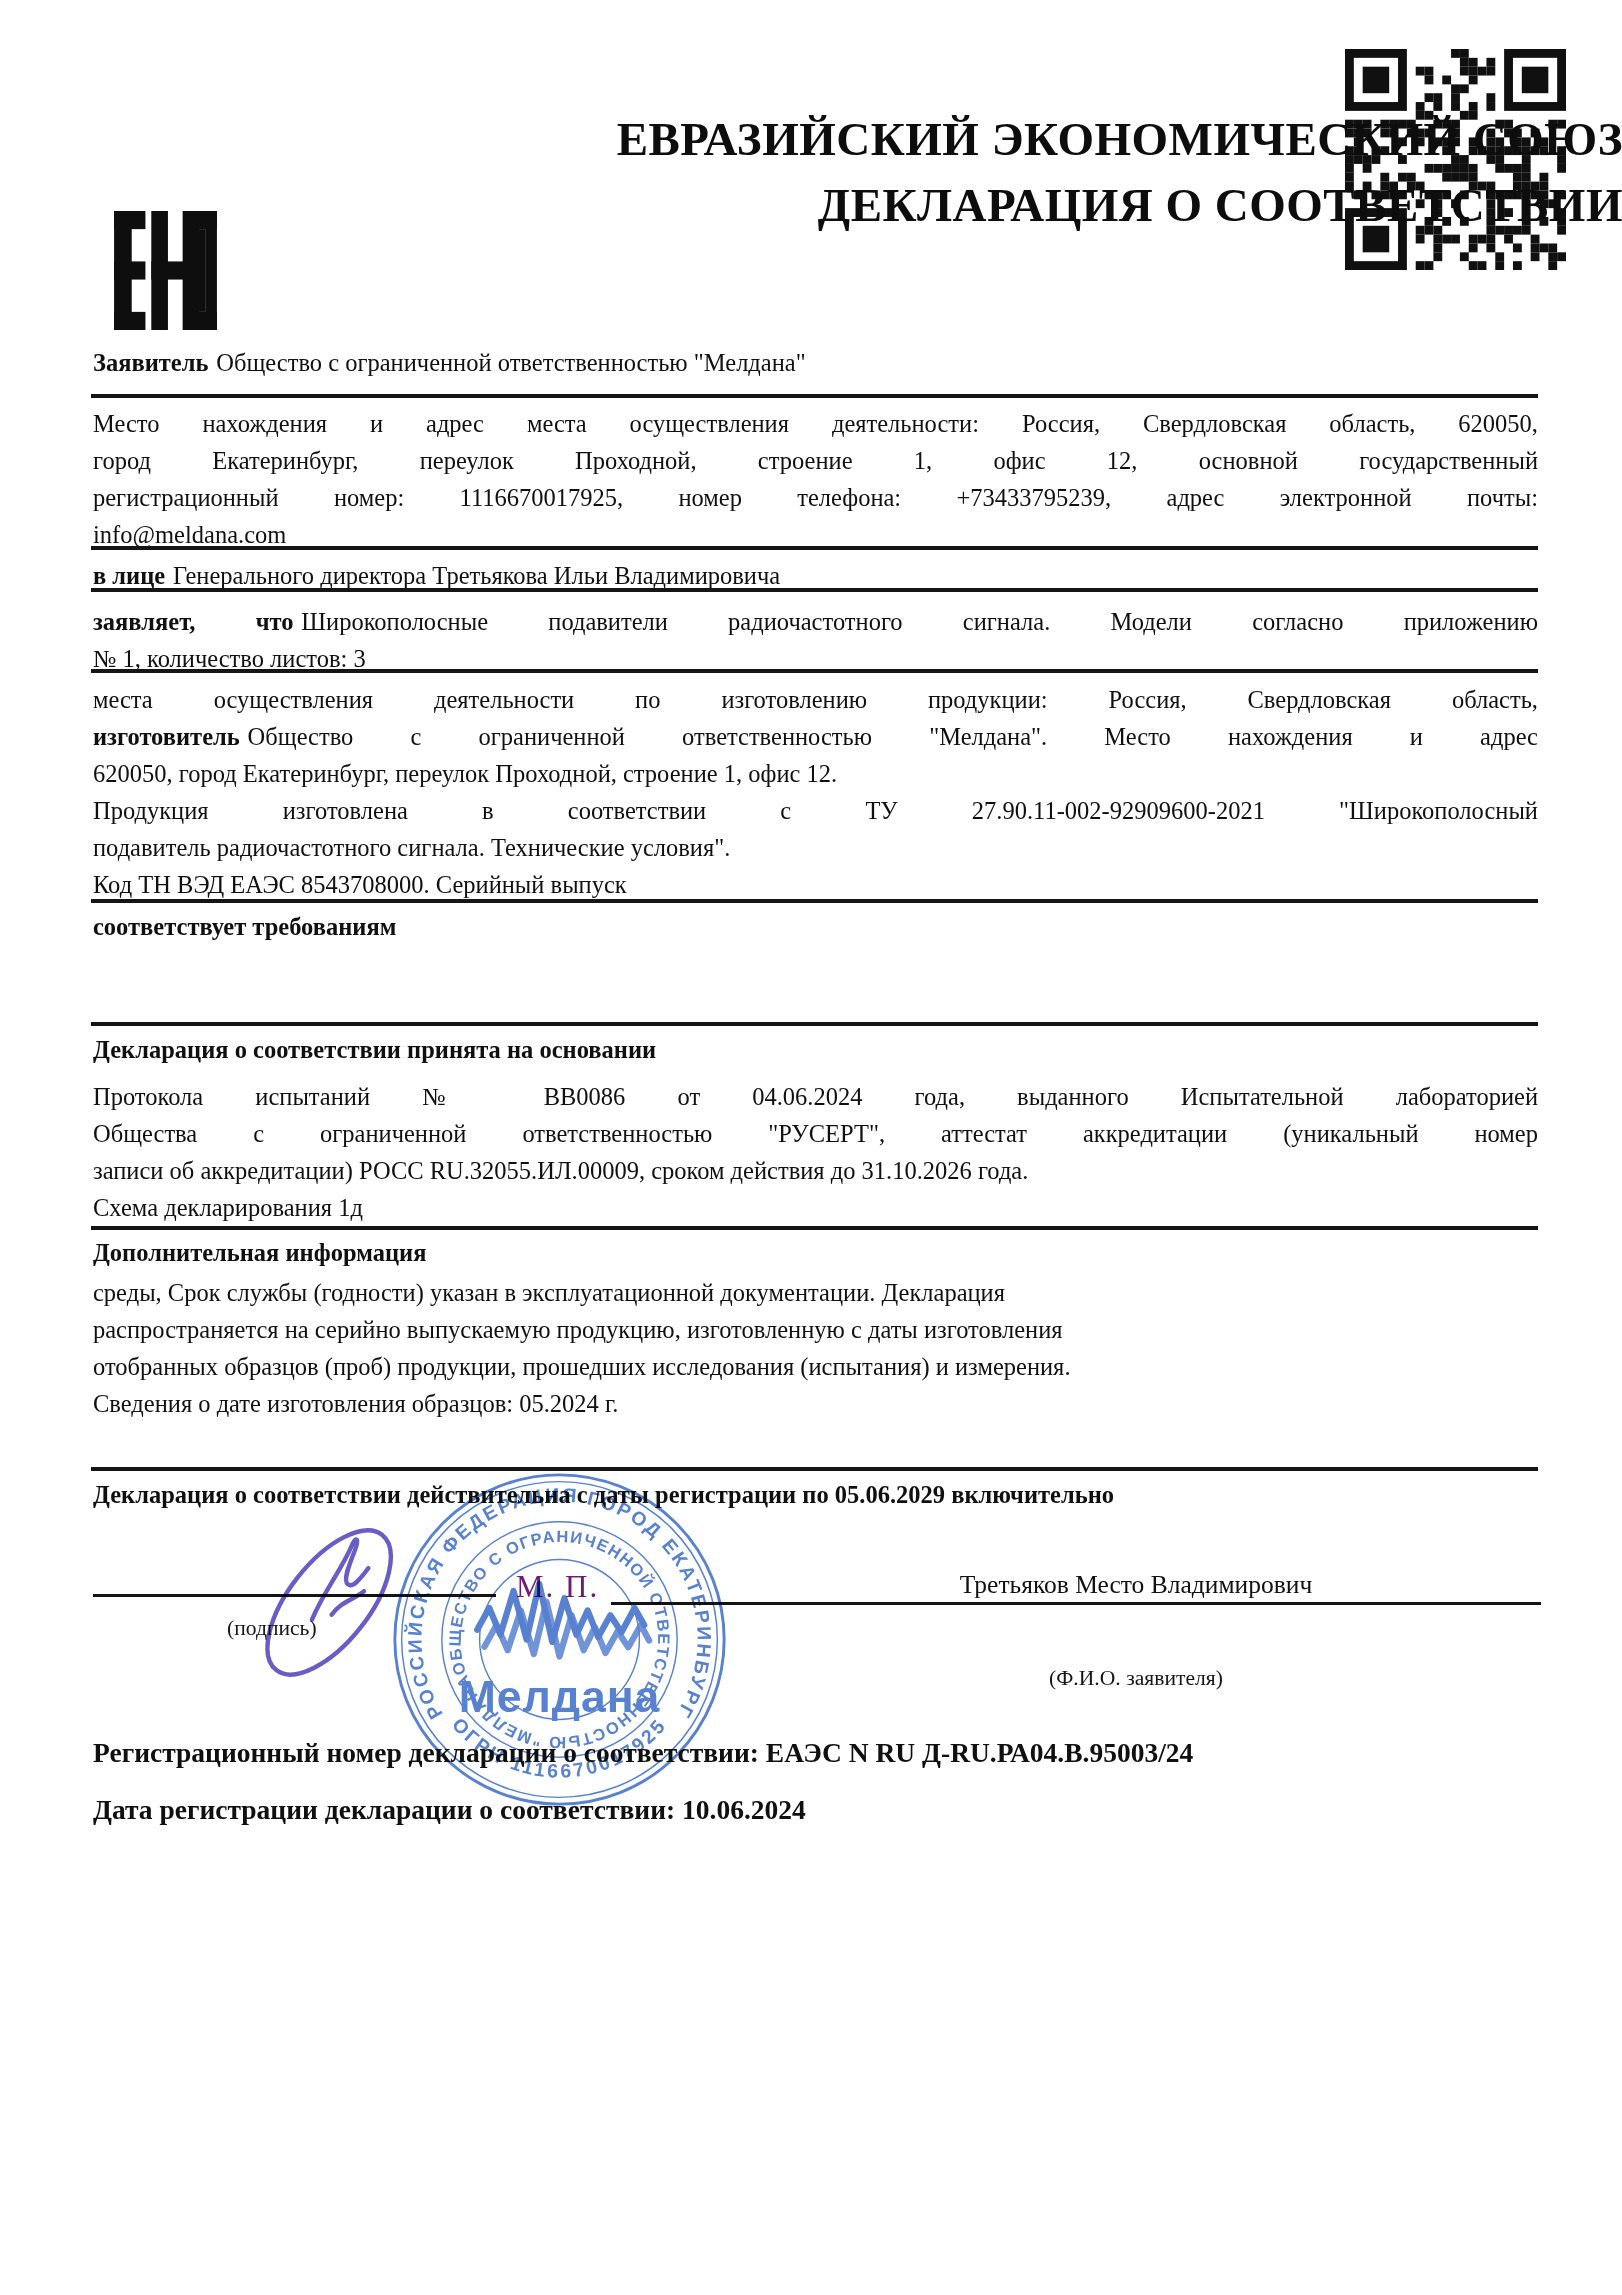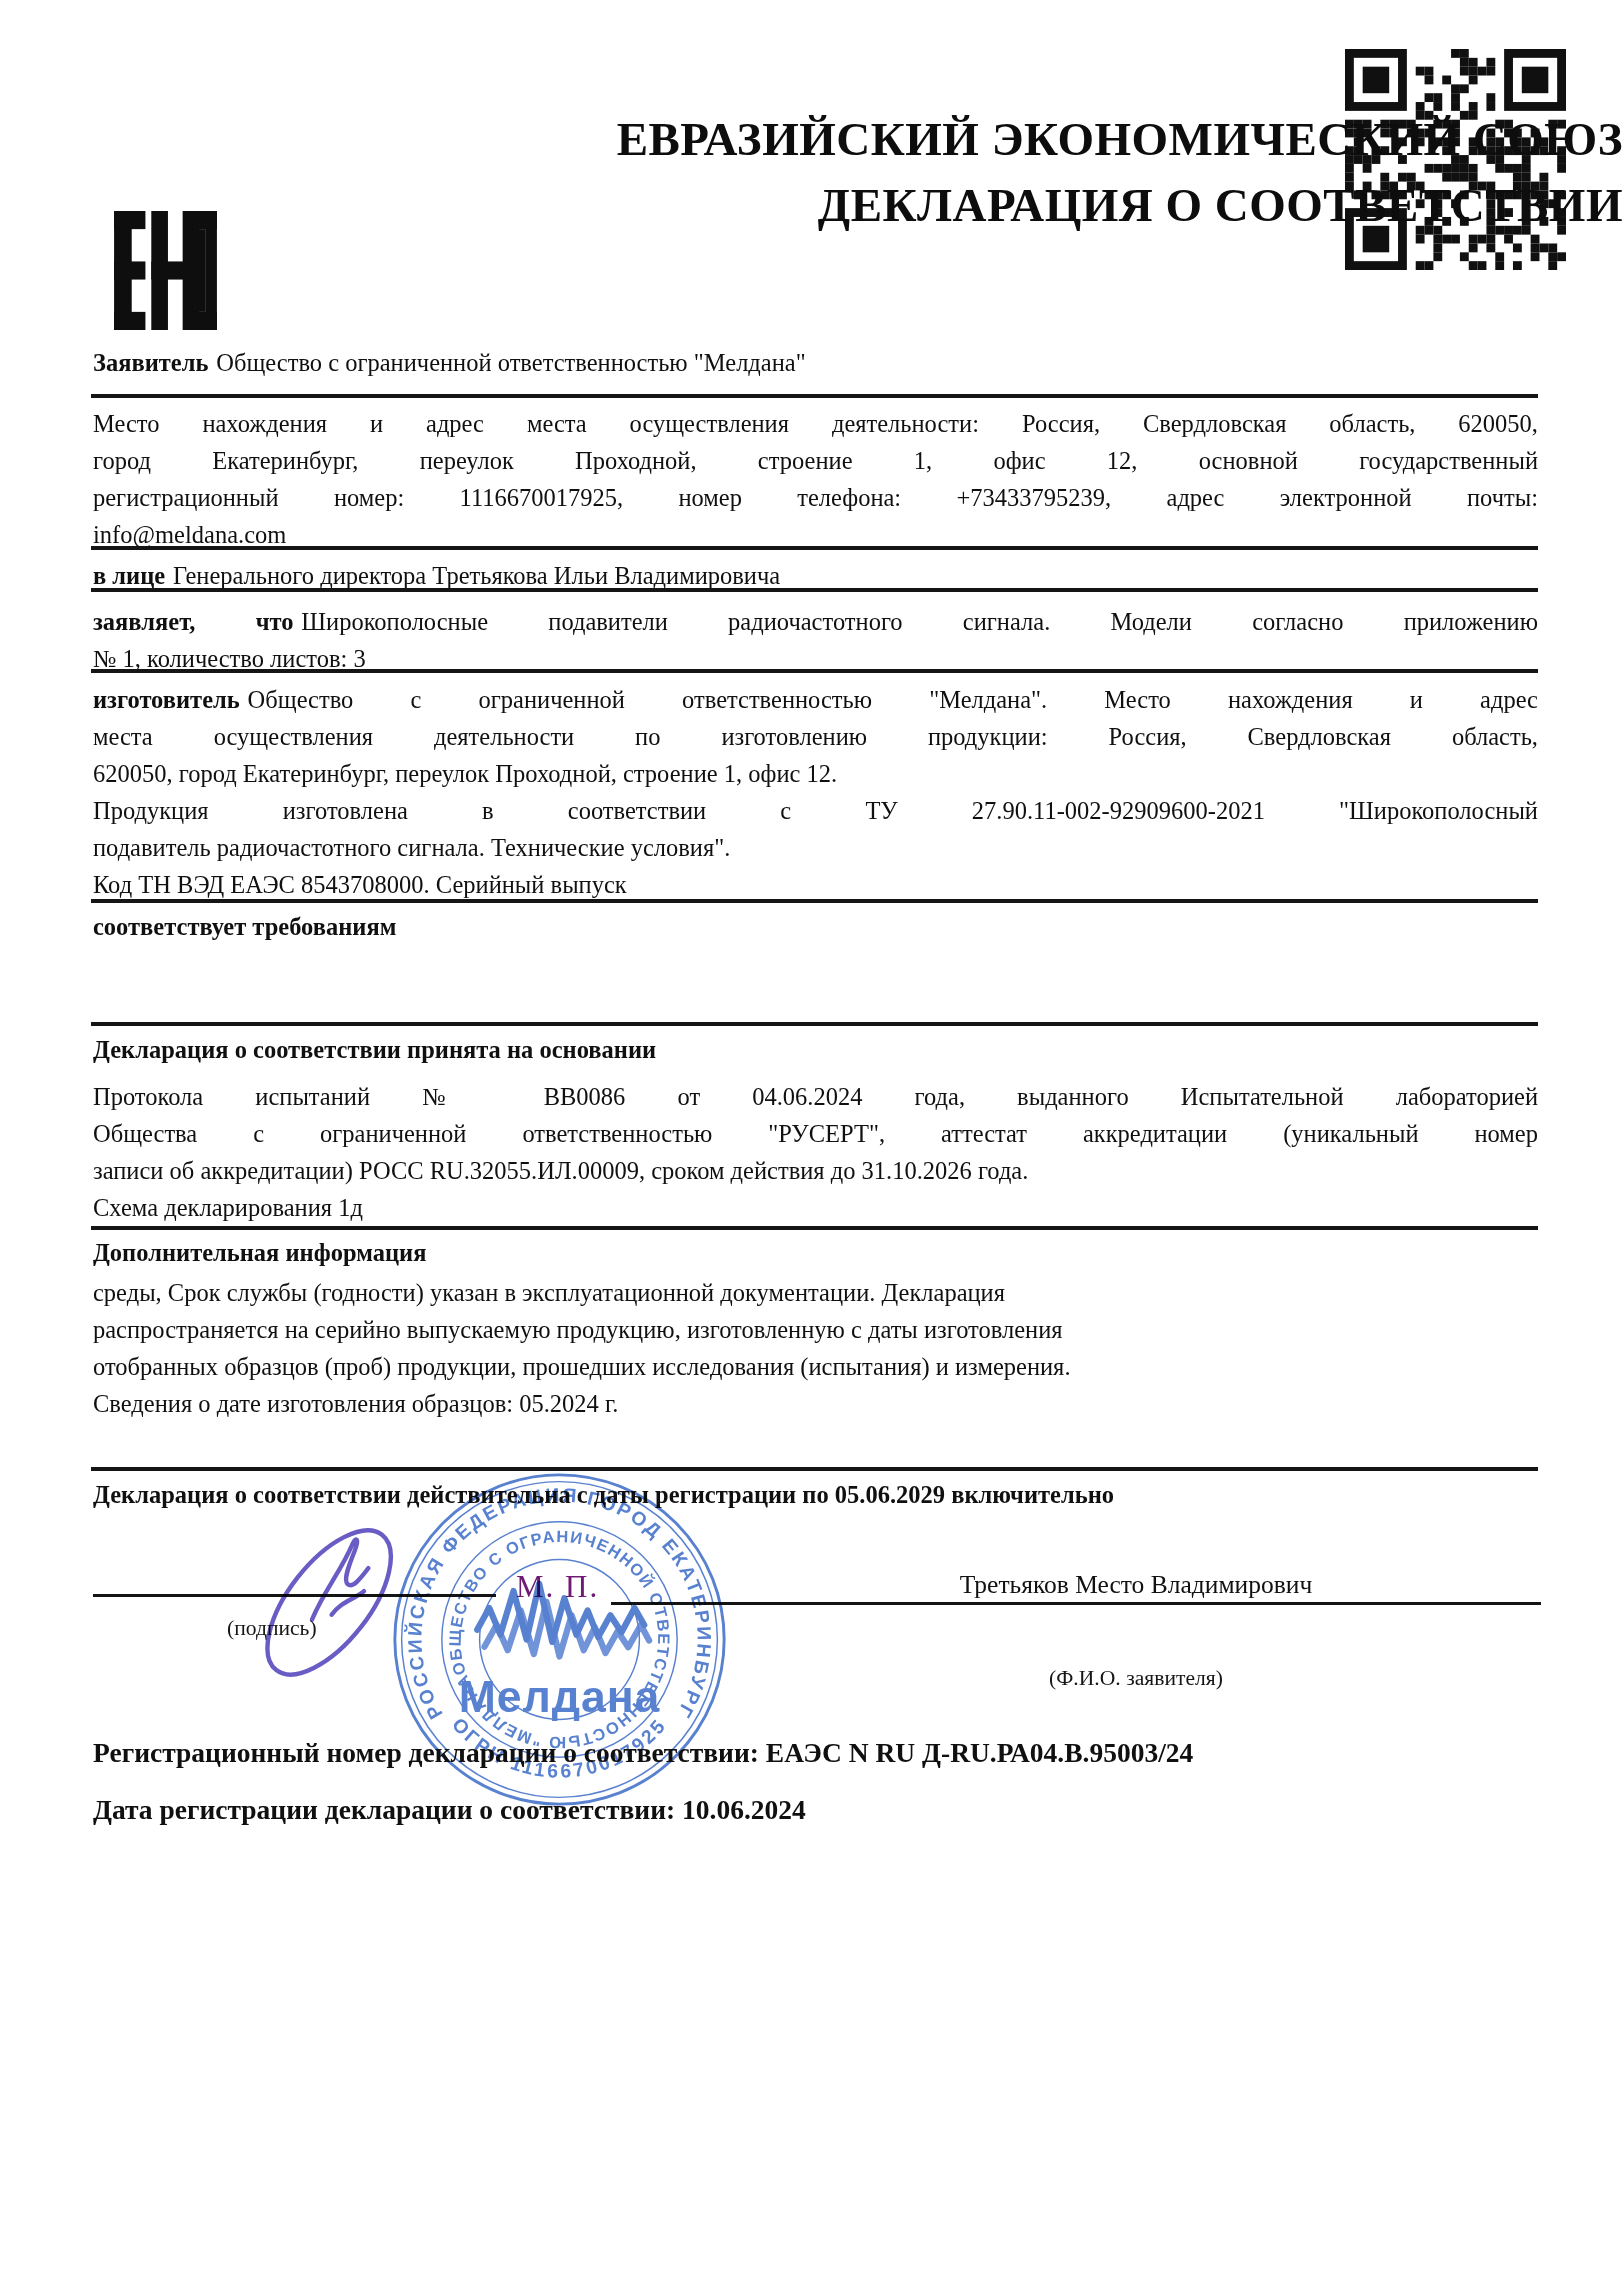--- a/index.html
+++ b/index.html
@@ -291,24 +291,24 @@
 
   <div class="abs para" style="top:603px;">
     <div class="jl">
       <span class="lead">заявляет, что</span><span>Широкополосные подавители радиочастотного сигнала.  Модели согласно приложению</span>
     </div>
     <div class="pline">№ 1, количество листов: 3</div>
   </div>
   <div class="abs rule" style="top:669px;"></div>
 
   <div class="abs para" style="top:681px;">
+    <div class="jl">места осуществления деятельности по изготовлению продукции: Россия, Свердловская область,</div>
     <div class="jl">
       <span class="lead">изготовитель</span><span>Общество с ограниченной ответственностью "Мелдана". Место нахождения и адрес</span>
     </div>
-    <div class="jl">места осуществления деятельности по изготовлению продукции: Россия, Свердловская область,</div>
     <div class="pline">620050, город Екатеринбург, переулок Проходной, строение 1, офис 12.</div>
     <div class="jl">Продукция изготовлена в соответствии с ТУ 27.90.11-002-92909600-2021 "Широкополосный</div>
     <div class="pline">подавитель радиочастотного сигнала. Технические условия".</div>
     <div class="pline">Код ТН ВЭД ЕАЭС 8543708000. Серийный выпуск</div>
   </div>
   <div class="abs rule" style="top:899px;"></div>
 
   <div class="abs para pline hdl" style="top:908px;">соответствует требованиям</div>
   <div class="abs rule" style="top:1022px;"></div>
 

